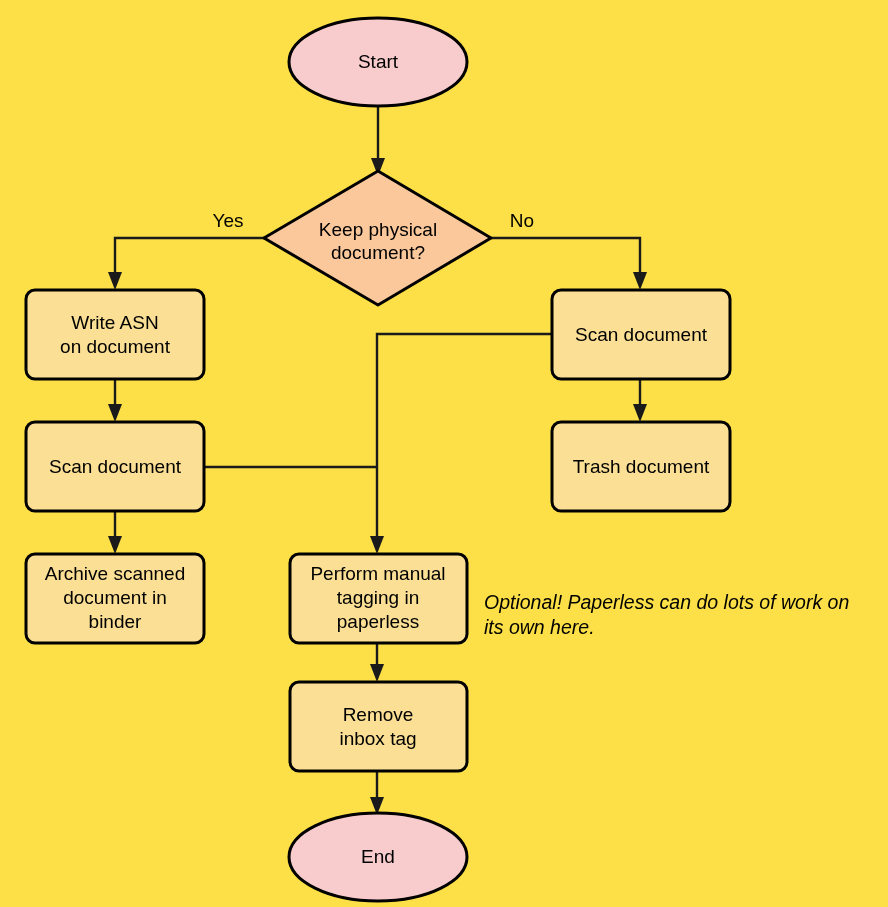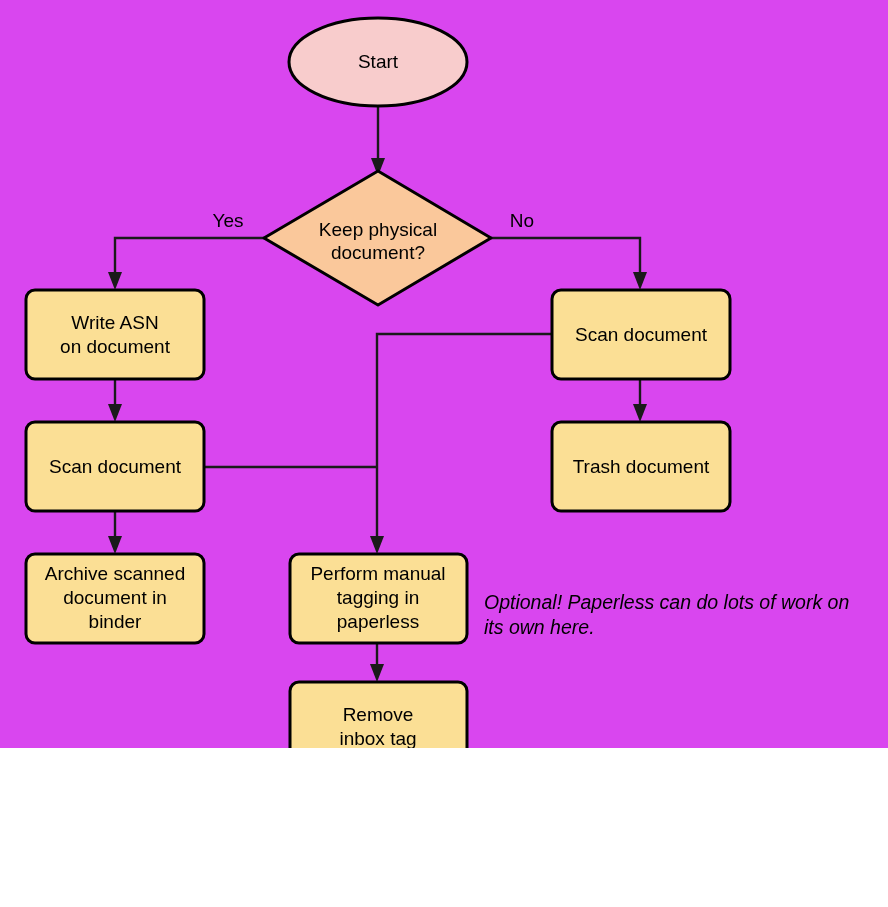--- a/index.html
+++ b/index.html
@@ -7,22 +7,22 @@
     margin: 0;
     padding: 0;
     background: #ffffff;
   }
   body {
     font-family: "Liberation Sans", sans-serif;
   }
   #canvas-wrap {
     position: relative;
     width: 888px;
-    height: 748px;
-    background: #d946ef;
+    height: 907px;
+    background: #fde047;
     overflow: hidden;
   }
   #flowchart-svg {
     position: absolute;
     top: 0;
     left: 0;
     width: 888px;
     height: 907px;
     display: block;
   }

